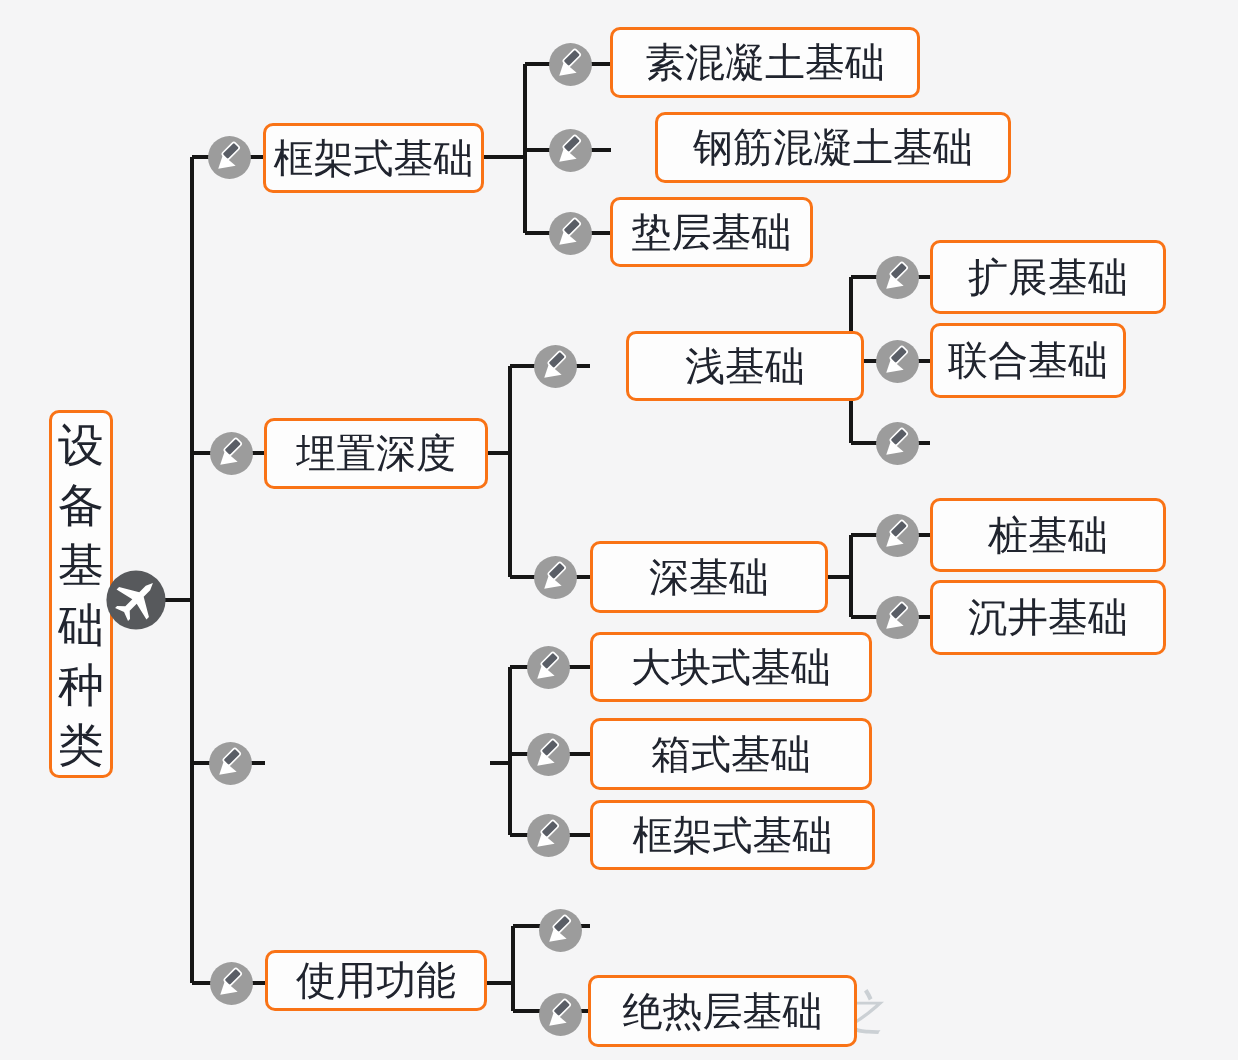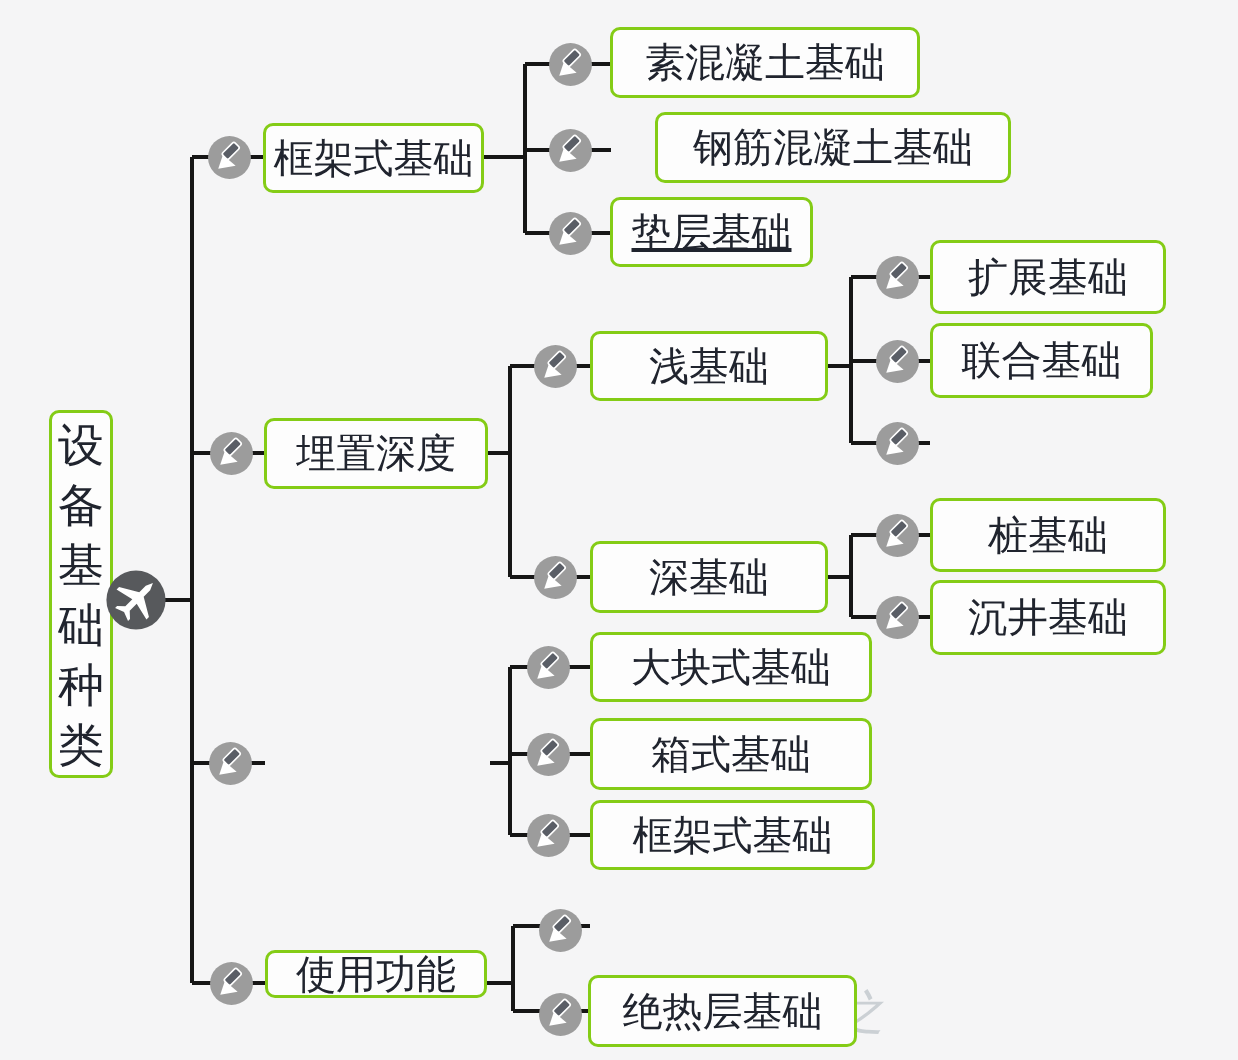--- a/index.html
+++ b/index.html
@@ -11,21 +11,21 @@
     position:relative;
     width:1238px;height:1060px;
     background:#f5f5f6;
     overflow:hidden;
   }
   .wires{position:absolute;left:0;top:0;z-index:1;}
   .node{
     position:absolute;
     box-sizing:border-box;
     background:#fdfdfd;
-    border:3px solid #84cc16;
+    border:3px solid #f97316;
     border-radius:10px;
     display:flex;align-items:center;justify-content:center;
     color:#20242e;
     font-size:40px;
     white-space:nowrap;
     z-index:2;
     cursor:default;
   }
   .node.root{
     font-size:46px;
@@ -96,31 +96,31 @@
       <path d="M513 1011 H588"></path>
     </g>
   </svg>
 
   <div class="watermark" style="left:838px;top:982px;">之</div>
 
   <div class="node root" style="left:36px;top:410px;width:64px;height:368px;">设备基础种类</div>
 
   <div class="node" style="left:263px;top:123px;width:221px;height:70px;">框架式基础</div>
   <div class="node" style="left:264px;top:418px;width:224px;height:71px;">埋置深度</div>
-  <div class="node" style="left:265px;top:950px;width:222px;height:48px;">使用功能</div>
+  <div class="node" style="left:265px;top:950px;width:222px;height:61px;">使用功能</div>
 
   <div class="node" style="left:610px;top:27px;width:310px;height:71px;">素混凝土基础</div>
   <div class="node" style="left:611px;top:112px;width:356px;height:71px;margin-left:44px;">钢筋混凝土基础</div>
-  <div class="node" style="left:610px;top:197px;width:203px;height:70px;text-decoration:underline;">垫层基础</div>
-
-  <div class="node" style="left:590px;top:331px;width:238px;height:70px;">浅基础</div>
+  <div class="node" style="left:610px;top:197px;width:203px;height:70px;">垫层基础</div>
+
+  <div class="node" style="left:626px;top:331px;width:238px;height:70px;">浅基础</div>
   <div class="node" style="left:590px;top:541px;width:238px;height:72px;">深基础</div>
 
   <div class="node" style="left:930px;top:240px;width:236px;height:74px;">扩展基础</div>
-  <div class="node" style="left:930px;top:323px;width:223px;height:75px;">联合基础</div>
+  <div class="node" style="left:930px;top:323px;width:196px;height:75px;">联合基础</div>
 
   <div class="node" style="left:930px;top:498px;width:236px;height:74px;">桩基础</div>
   <div class="node" style="left:930px;top:580px;width:236px;height:75px;">沉井基础</div>
 
   <div class="node" style="left:590px;top:632px;width:282px;height:70px;">大块式基础</div>
   <div class="node" style="left:590px;top:718px;width:282px;height:72px;">箱式基础</div>
   <div class="node" style="left:590px;top:800px;width:285px;height:70px;">框架式基础</div>
 
   <div class="node" style="left:588px;top:975px;width:269px;height:72px;">绝热层基础</div>
 

